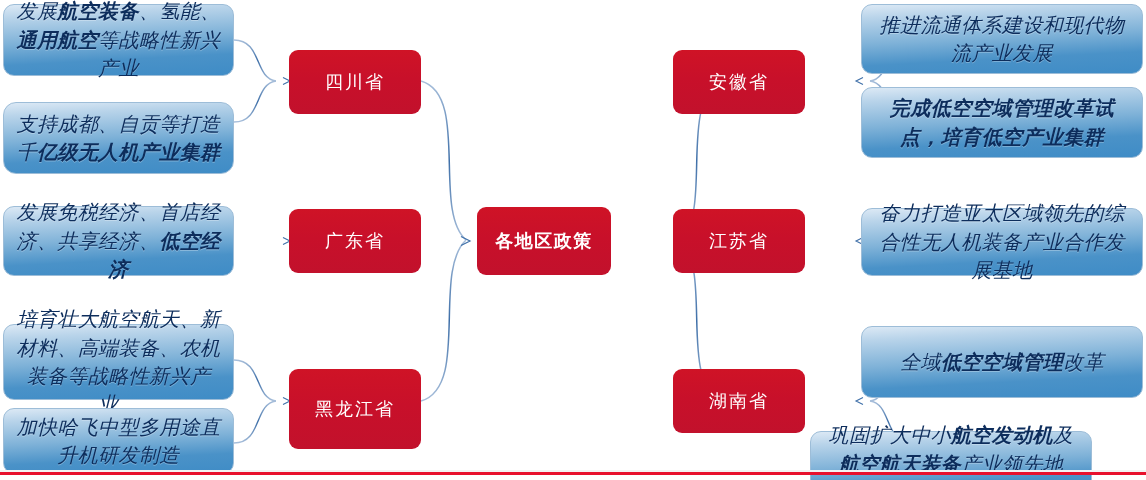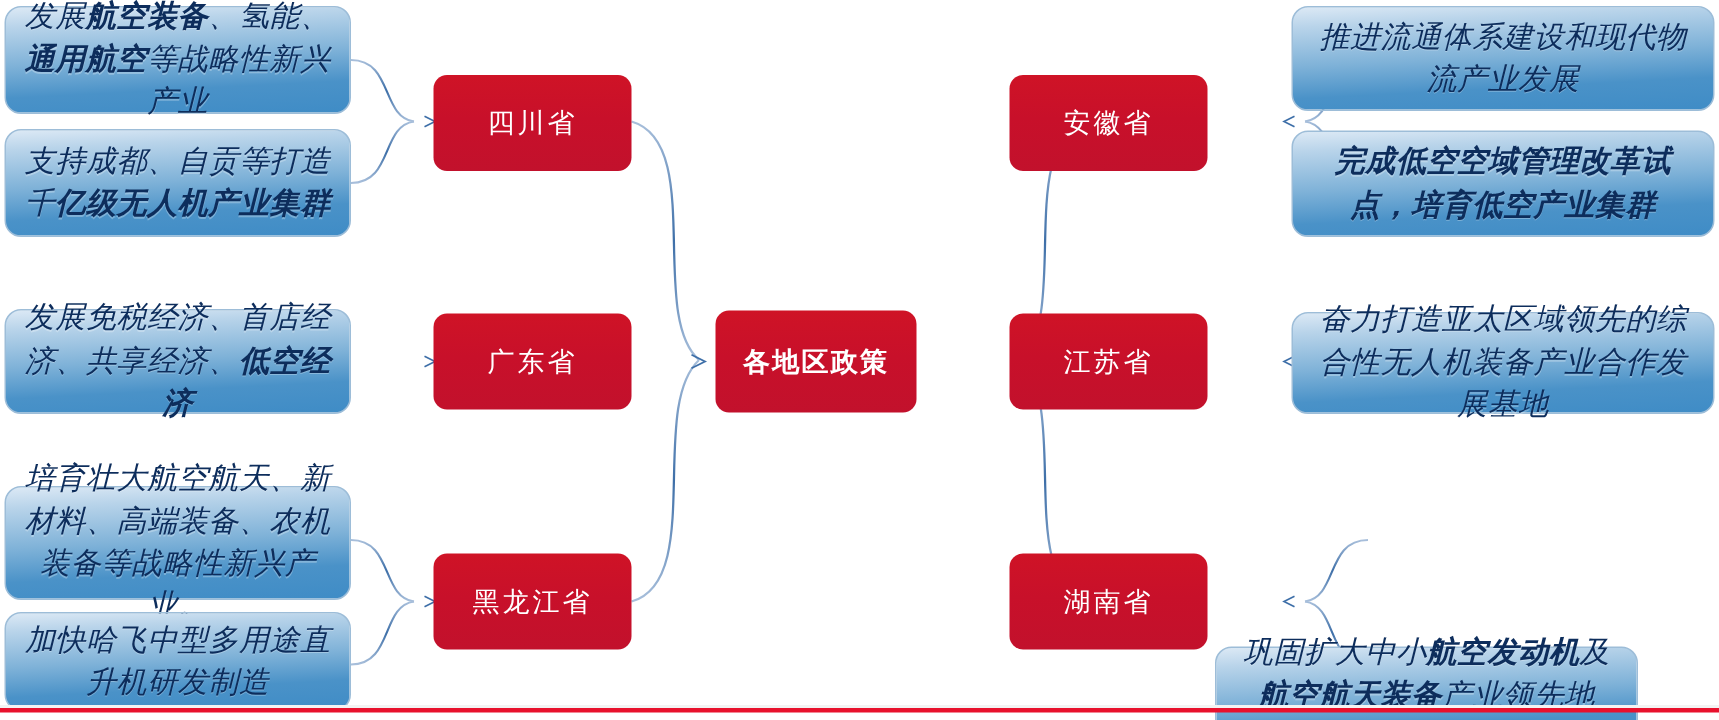--- a/index.html
+++ b/index.html
@@ -131,21 +131,21 @@
       <path d="M912,443 C884,443 892,404 870,401"></path>
       <line x1="874" y1="401" x2="858" y2="401" stroke="url(#gcon)" stroke-width="1.2"></line>
       <path d="M863,397.5 L856,401 L863,404.5" stroke="#3e6fa8" stroke-width="1.1"></path>
     </g>
   </svg>
 
   <div class="bbox" style="left:3px;top:4px;width:231px;height:72px;">
     <span class="t"><span>发展</span><b>航空装备</b><span>、氢能、</span><b>通用航空</b><span>等战略性新兴产业</span></span>
   </div>
 
-  <div class="bbox" style="left:3px;top:86px;width:231px;height:72px;">
+  <div class="bbox" style="left:3px;top:102px;width:231px;height:72px;border-radius:13px;">
     <span class="t"><span>支持成都、自贡等打造千</span><b>亿级无人机产业集群</b></span>
   </div>
 
   <div class="bbox" style="left:3px;top:206px;width:231px;height:70px;">
     <span class="t"><span>发展免税经济、首店经济、共享经济、</span><b>低空经济</b></span>
   </div>
 
   <div class="bbox" style="left:3px;top:324px;width:231px;height:76px;">
     <span class="t">培育壮大航空航天、新材料、高端装备、农机装备等战略性新兴产业。</span>
   </div>
@@ -153,21 +153,21 @@
   <div class="bbox" style="left:3px;top:408px;width:231px;height:66px;">
     <span class="t">加快哈飞中型多用途直升机研发制造</span>
   </div>
 
   <div class="rbox" style="left:289px;top:50px;width:132px;height:64px;">
     <span>四川省</span>
   </div>
   <div class="rbox" style="left:289px;top:209px;width:132px;height:64px;">
     <span>广东省</span>
   </div>
-  <div class="rbox" style="left:289px;top:369px;width:132px;height:64px;">
+  <div class="rbox" style="left:289px;top:369px;width:132px;height:80px;">
     <span>黑龙江省</span>
   </div>
 
   <div class="rbox center" style="left:477px;top:207px;width:134px;height:68px;">
     <span>各地区政策</span>
   </div>
 
   <div class="rbox" style="left:673px;top:50px;width:132px;height:64px;">
     <span>安徽省</span>
   </div>
@@ -183,20 +183,23 @@
   </div>
 
   <div class="bbox" style="left:861px;top:87px;width:282px;height:71px;">
     <span class="t"><b>完成低空空域管理改革试点，培育低空产业集群</b></span>
   </div>
 
   <div class="bbox" style="left:861px;top:208px;width:282px;height:68px;">
     <span class="t">奋力打造亚太区域领先的综合性无人机装备产业合作发展基地</span>
   </div>
 
+  <div class="bbox" style="left:861px;top:326px;width:282px;height:72px;">
+    <span class="t"><span>全域</span><b>低空空域管理</b><span>改革</span></span>
+  </div>
 
   <div class="bbox" style="left:810px;top:408px;width:282px;height:66px;margin-top:23px;">
     <span class="t"><span>巩固扩大中小</span><b>航空发动机</b><span>及</span><b>航空航天装备</b><span>产业领先地位。</span></span>
   </div>
 
   <div id="bottom-rule2"></div>
   <div id="bottom-rule"></div>
 
 </div>
 

